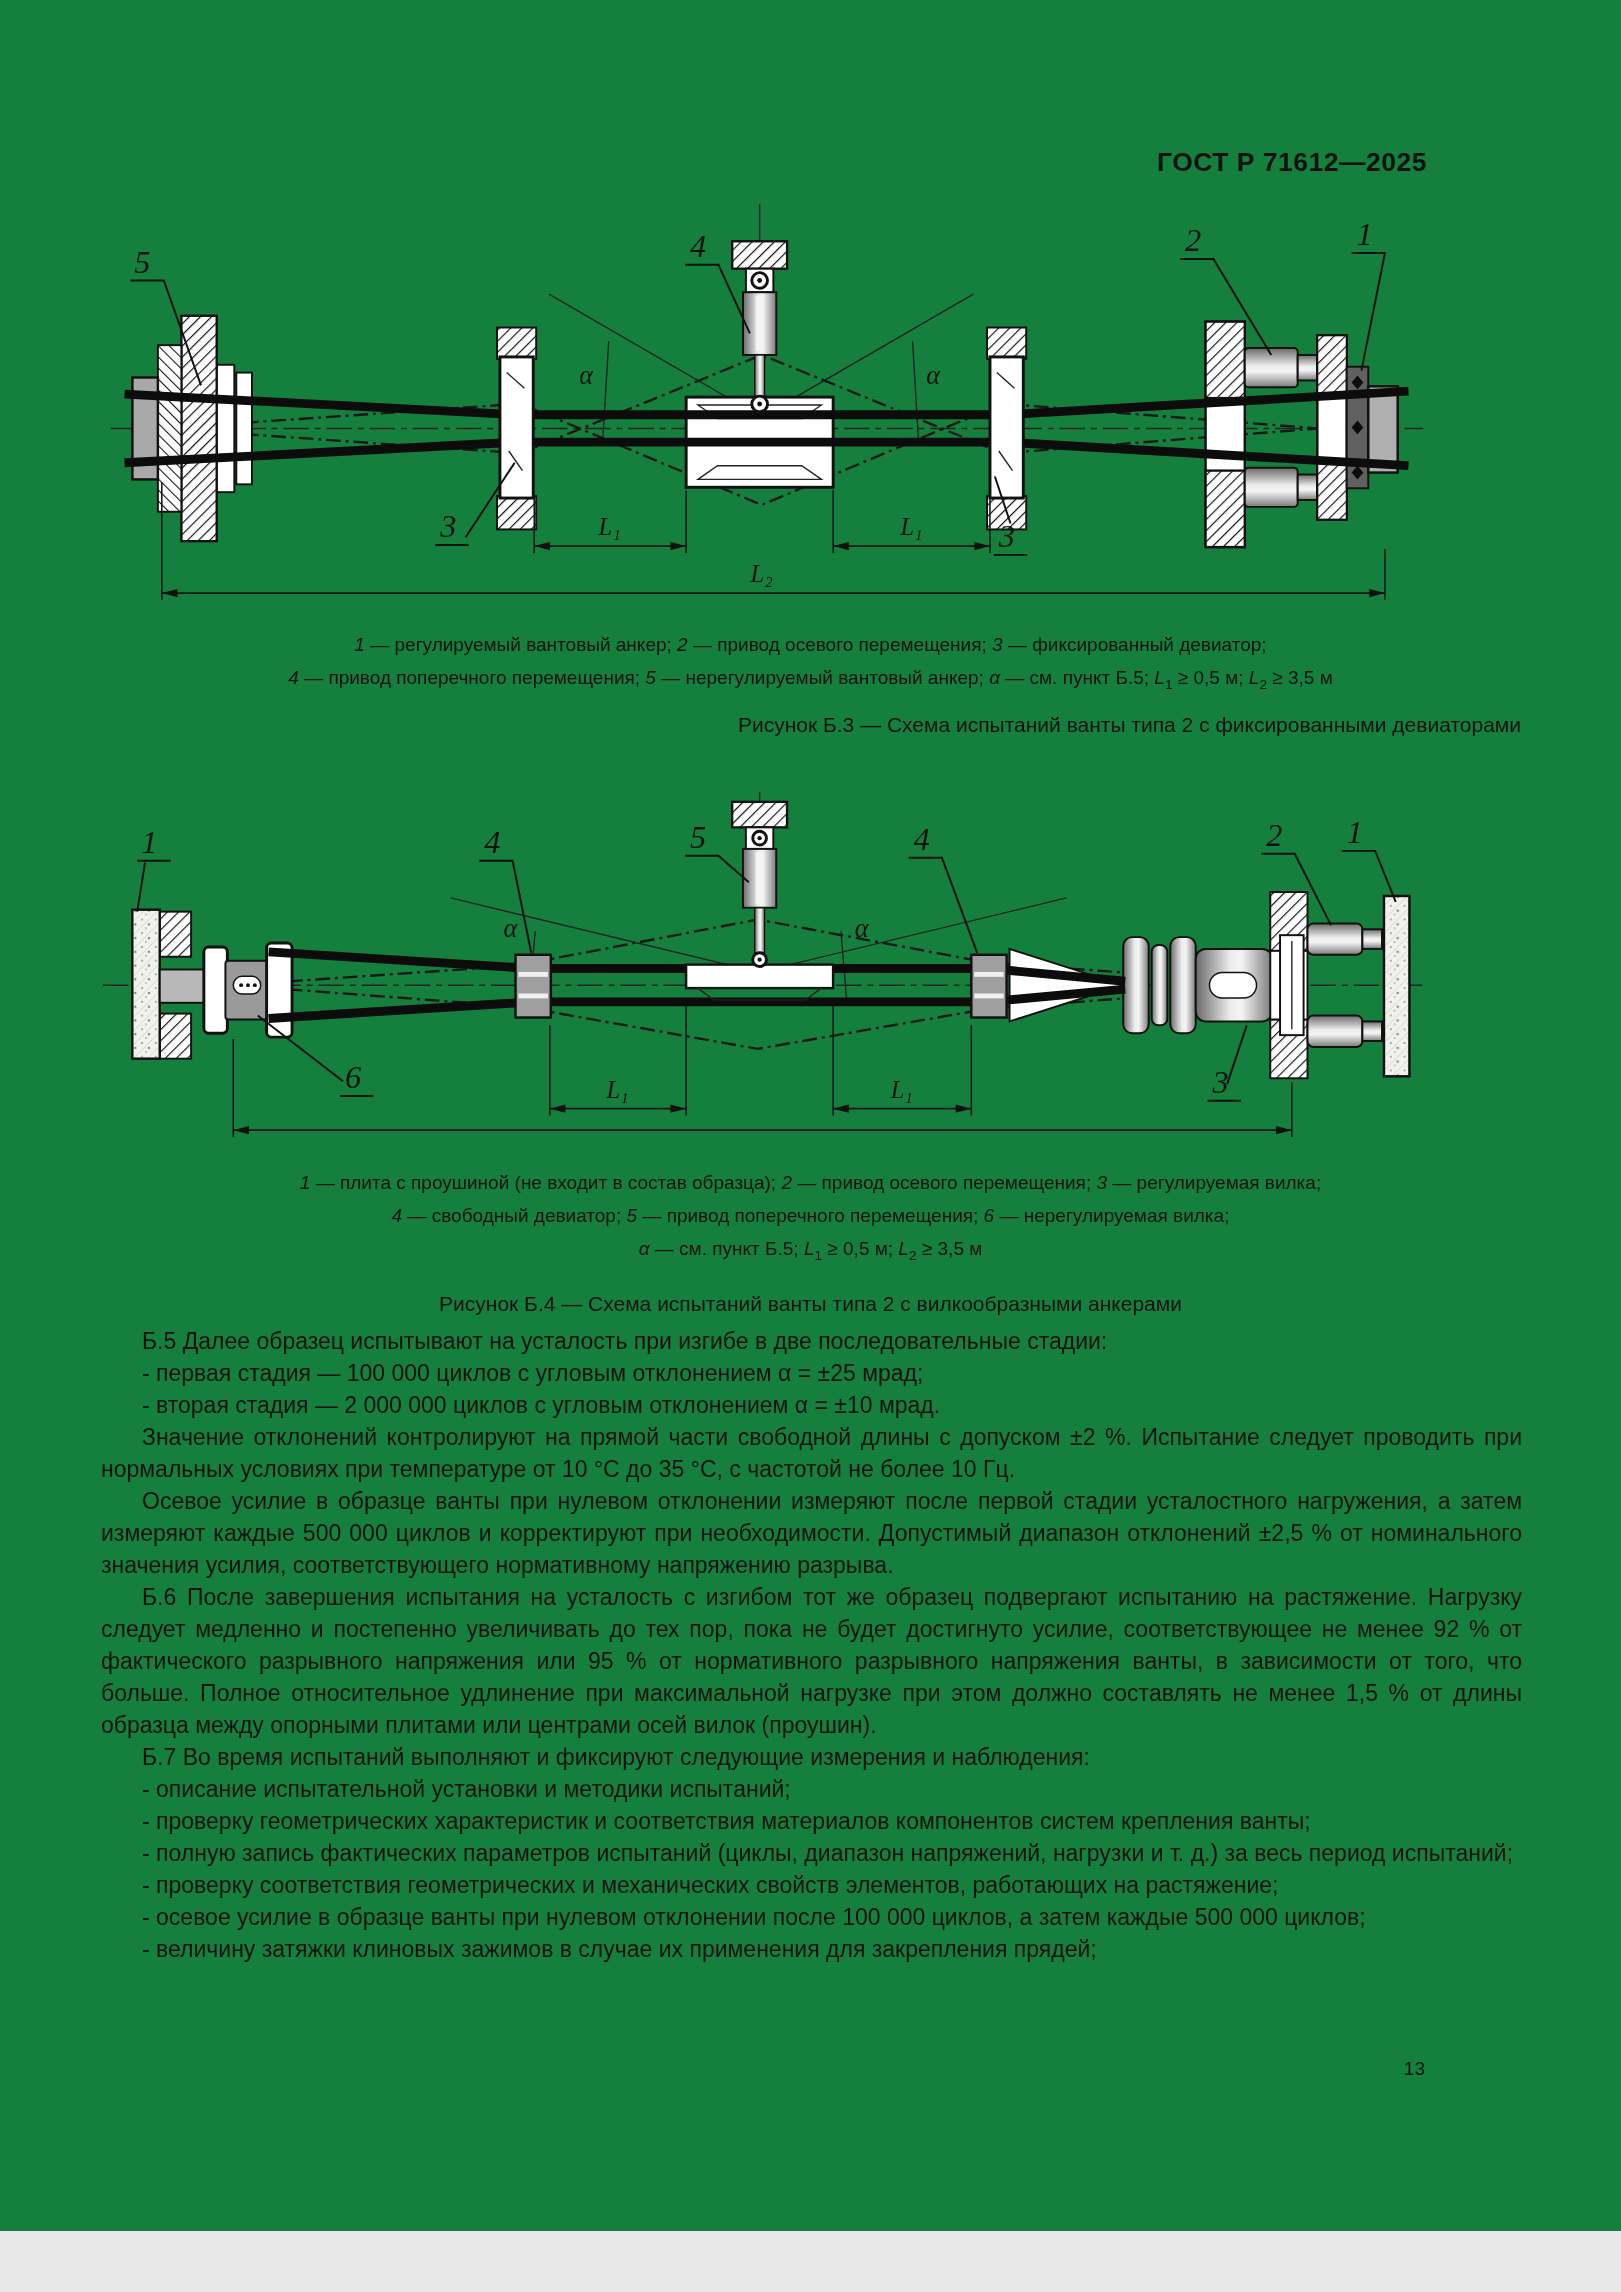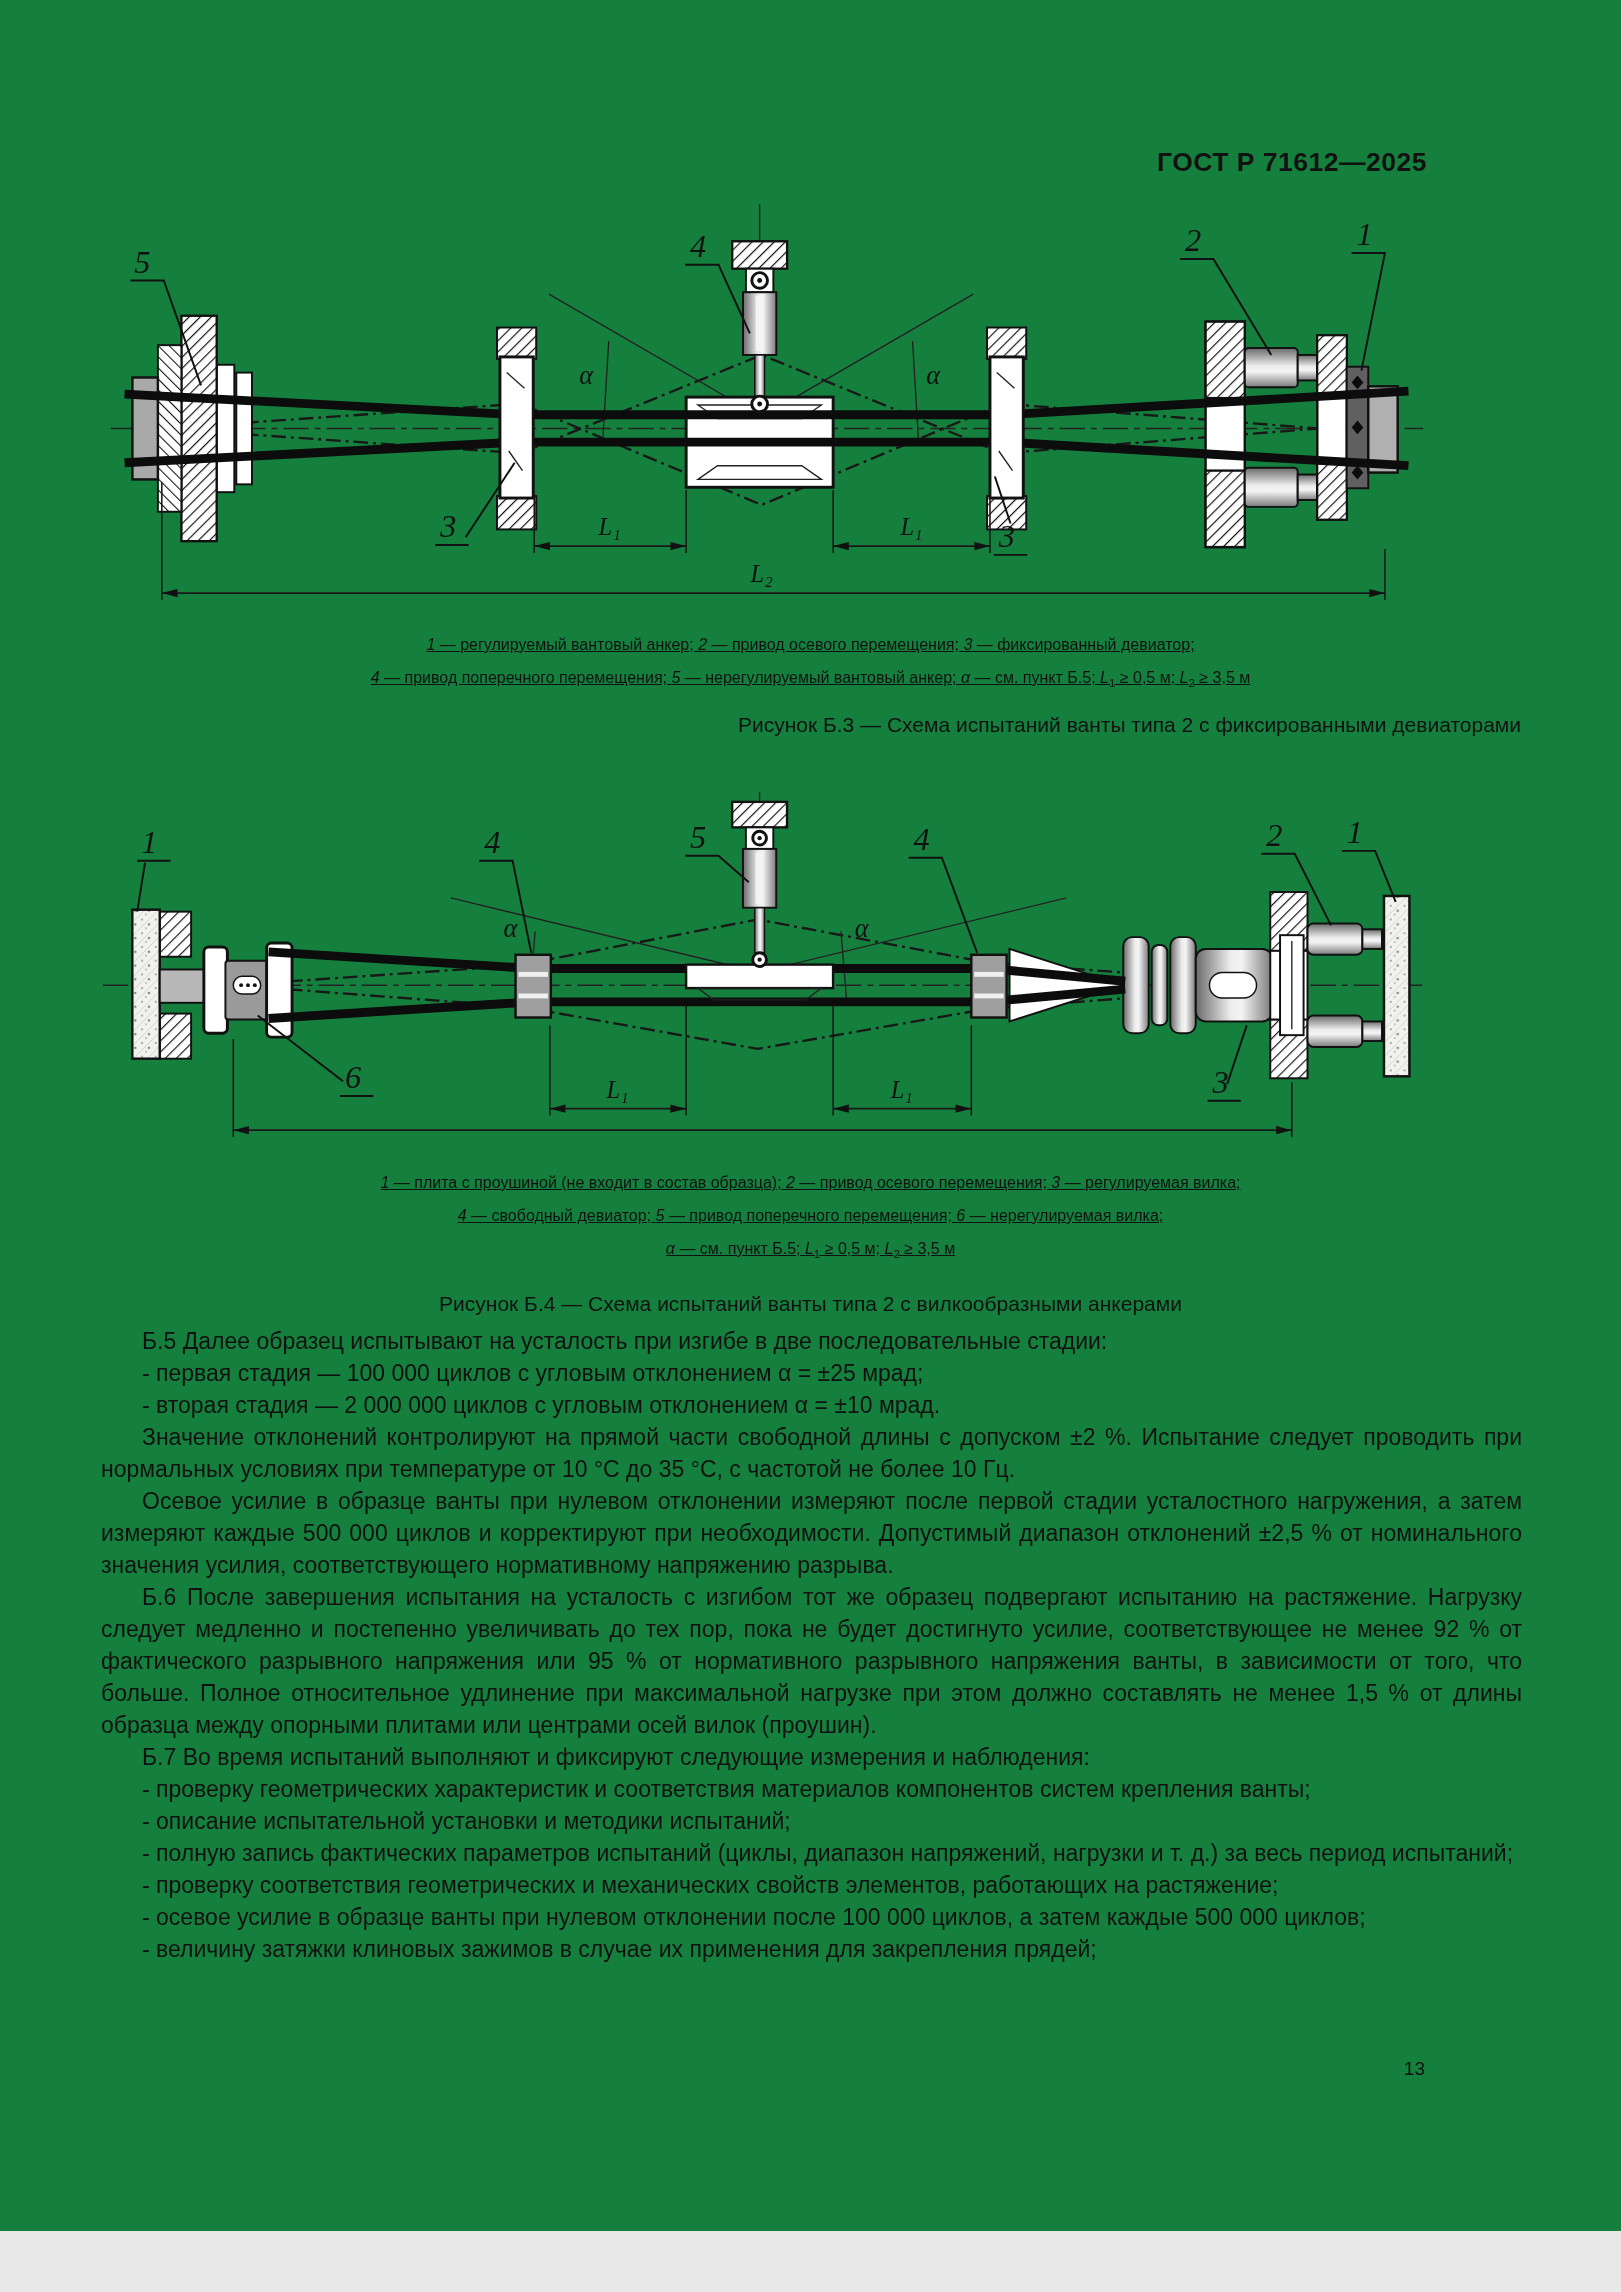--- a/index.html
+++ b/index.html
@@ -1,20 +1,20 @@
 <!DOCTYPE html>
 <html><head>
 <meta charset="utf-8">
 <style>
   html,body{margin:0;padding:0;background:#e8e8e8;}
   .page{position:relative;width:1621px;height:2231px;background:#15803d;margin:0 auto;
         font-family:"Liberation Sans",sans-serif;color:#111;overflow:hidden;}
   .hdr{position:absolute;top:147px;right:194px;font-size:26.5px;font-weight:bold;letter-spacing:0.5px;}
   .fig{position:absolute;}
-  .cap{position:absolute;left:100px;width:1421px;text-align:center;font-size:16px;line-height:33px;text-decoration:underline;}
+  .cap{position:absolute;left:100px;width:1421px;text-align:center;font-size:19px;line-height:33px;}
   .figtitle{position:absolute;left:100px;width:1421px;text-align:center;font-size:21px;}
   .body-text{position:absolute;left:101px;top:1325px;width:1421px;font-size:23px;line-height:32px;text-align:justify;}
   .body-text p{margin:0;text-indent:41px;}
   .pageno{position:absolute;top:2058px;right:196px;font-size:19px;}
   .bottom-edge{position:absolute;top:2285px;left:94px;width:1417px;height:3.9px;background:#161616;}
   .it{font-style:italic;}
   .sb{vertical-align:sub;font-size:0.72em;line-height:0;}
   
   .cable{fill:none;stroke:#0c0c0c;stroke-width:9;}
   .cl{fill:none;stroke:#222;stroke-width:1.6;stroke-dasharray:26 6 6 6;}
@@ -337,22 +337,22 @@
   <div class="figtitle" style="top:1292px;">Рисунок Б.4 — Схема испытаний ванты типа 2 с вилкообразными анкерами</div>
 
   <div class="body-text">
     <p>Б.5 Далее образец испытывают на усталость при изгибе в две последовательные стадии:</p>
     <p>- первая стадия — 100 000 циклов с угловым отклонением α = ±25 мрад;</p>
     <p>- вторая стадия — 2 000 000 циклов с угловым отклонением α = ±10 мрад.</p>
     <p>Значение отклонений контролируют на прямой части свободной длины с допуском ±2 %. Испытание следует проводить при нормальных условиях при температуре от 10 °С до 35 °С, с частотой не более 10 Гц.</p>
     <p>Осевое усилие в образце ванты при нулевом отклонении измеряют после первой стадии усталостного нагружения, а затем измеряют каждые 500 000 циклов и корректируют при необходимости. Допустимый диапазон отклонений ±2,5 % от номинального значения усилия, соответствующего нормативному напряжению разрыва.</p>
     <p>Б.6 После завершения испытания на усталость с изгибом тот же образец подвергают испытанию на растяжение. Нагрузку следует медленно и постепенно увеличивать до тех пор, пока не будет достигнуто усилие, соответствующее не менее 92 % от фактического разрывного напряжения или 95 % от нормативного разрывного напряжения ванты, в зависимости от того, что больше. Полное относительное удлинение при максимальной нагрузке при этом должно составлять не менее 1,5 % от длины образца между опорными плитами или центрами осей вилок (проушин).</p>
     <p>Б.7 Во время испытаний выполняют и фиксируют следующие измерения и наблюдения:</p>
+    <p>- описание испытательной установки и методики испытаний;</p>
     <p>- проверку геометрических характеристик и соответствия материалов компонентов систем крепления ванты;</p>
-    <p>- описание испытательной установки и методики испытаний;</p>
     <p>- полную запись фактических параметров испытаний (циклы, диапазон напряжений, нагрузки и т. д.) за весь период испытаний;</p>
     <p>- проверку соответствия геометрических и механических свойств элементов, работающих на растяжение;</p>
     <p>- осевое усилие в образце ванты при нулевом отклонении после 100 000 циклов, а затем каждые 500 000 циклов;</p>
     <p>- величину затяжки клиновых зажимов в случае их применения для закрепления прядей;</p>
   </div>
 
   <div class="pageno">13</div>
   <div class="bottom-edge"></div>
 </div>
 

